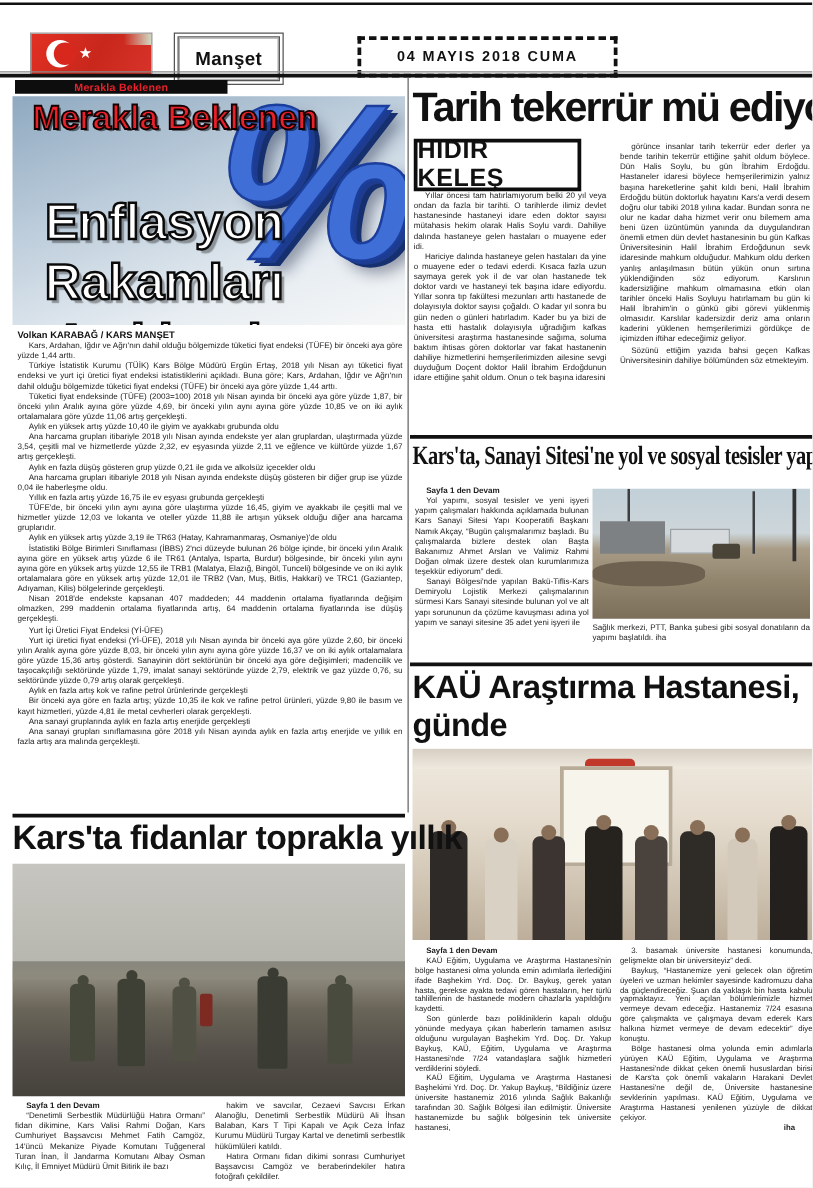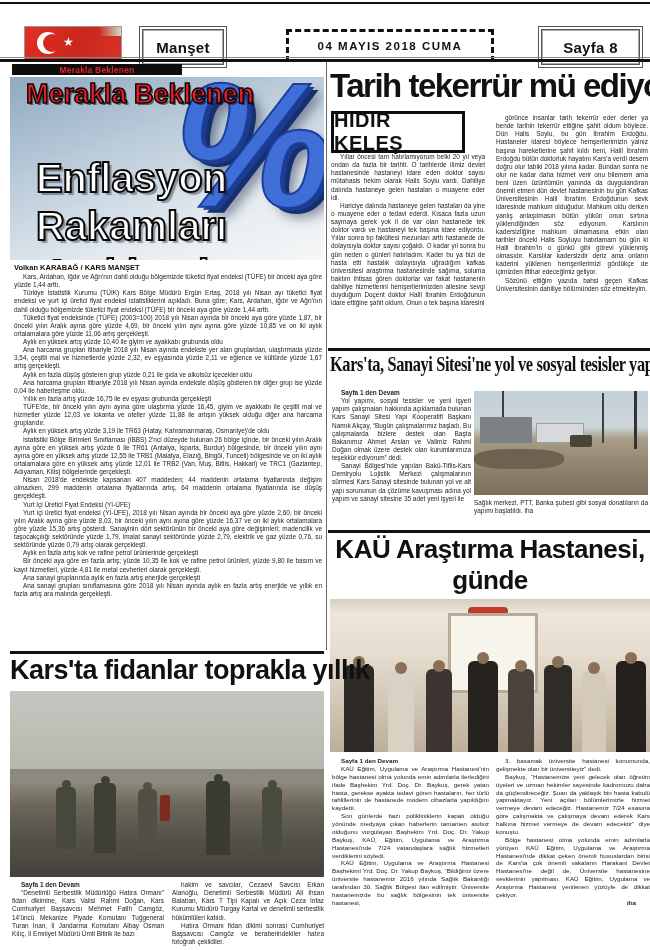--- a/index.html
+++ b/index.html
@@ -78,21 +78,21 @@
   .san-bldg1{position:absolute;left:6px;top:26px;width:52px;height:26px;background:#7e8184;}
   .san-bldg2{position:absolute;left:62px;top:32px;width:46px;height:18px;background:#d7dadc;border:1px solid #9aa0a3;}
   .san-pole1{position:absolute;left:28px;top:0;width:2px;height:48px;background:#3c3e40;}
   .san-pole2{position:absolute;left:128px;top:2px;width:2px;height:50px;background:#3c3e40;}
   .san-pole3{position:absolute;left:160px;top:0;width:3px;height:58px;background:#333;}
   .san-digger{position:absolute;left:96px;top:44px;width:22px;height:12px;background:#4a4438;border-radius:2px;}
   .san-dirt{position:absolute;left:0;top:58px;width:90px;height:20px;background:#6e6150;border-radius:40%;}
   .san-cap{left:474px;top:499px;width:174px;}
 
   .rule-kau{left:328px;top:530px;width:322px;height:3px;background:#111;}
-  .kau-head{left:330px;top:534px;width:320px;text-align:center;font-size:26px;font-weight:bold;letter-spacing:-.5px;line-height:31px;}
+  .kau-head{left:330px;top:534px;width:320px;text-align:left;font-size:26px;font-weight:bold;letter-spacing:-.5px;line-height:31px;}
   .photo-kau{left:330px;top:599px;width:320px;height:153px;
       background:linear-gradient(180deg,#efe9df 0%,#e6ddcf 35%,#d4c9b8 65%,#bcae9a 100%);}
   .kau-ceil{position:absolute;left:0;top:0;width:320px;height:16px;background:linear-gradient(180deg,#d6cec2,#efe9df);}
   .kau-door{position:absolute;left:118px;top:14px;width:84px;height:74px;background:#f7f4ec;border:3px solid #b8ac99;}
   .kau-sign{position:absolute;left:138px;top:8px;width:40px;height:9px;background:#c0392b;border-radius:4px;}
   .kfig{position:absolute;border-radius:6px 6px 0 0;}
   .kfig::before{content:"";position:absolute;left:50%;top:-9px;width:12px;height:12px;margin-left:-6px;border-radius:50%;background:#8a6f58;}
   .kf1{left:14px;top:66px;width:30px;height:87px;background:#2e2a28;}
   .kf2{left:58px;top:72px;width:26px;height:81px;background:#d9d2c4;}
   .kf3{left:96px;top:70px;width:26px;height:83px;background:#3b3430;}
@@ -116,23 +116,20 @@
     <div class="sky"></div>
     <div class="crescent"></div>
     <div class="star">★</div>
   </div>
   <div class="abs orn ornM">
     <span>Manşet</span>
   </div>
   <div class="abs datebox">
     <span>04 MAYIS 2018 CUMA</span>
   </div>
-  <div class="abs orn ornS">
-    <span>Sayfa 8</span>
-  </div>
   <div class="abs hrule1"></div>
   <div class="abs hrule2"></div>
   <div class="abs vdiv"></div>
 
   <div class="abs kickbar">
     <span>Merakla Beklenen</span>
   </div>
   <div class="abs infographic">
     <div class="pct">%</div>
     <div class="kickbig">Merakla Beklenen</div>

